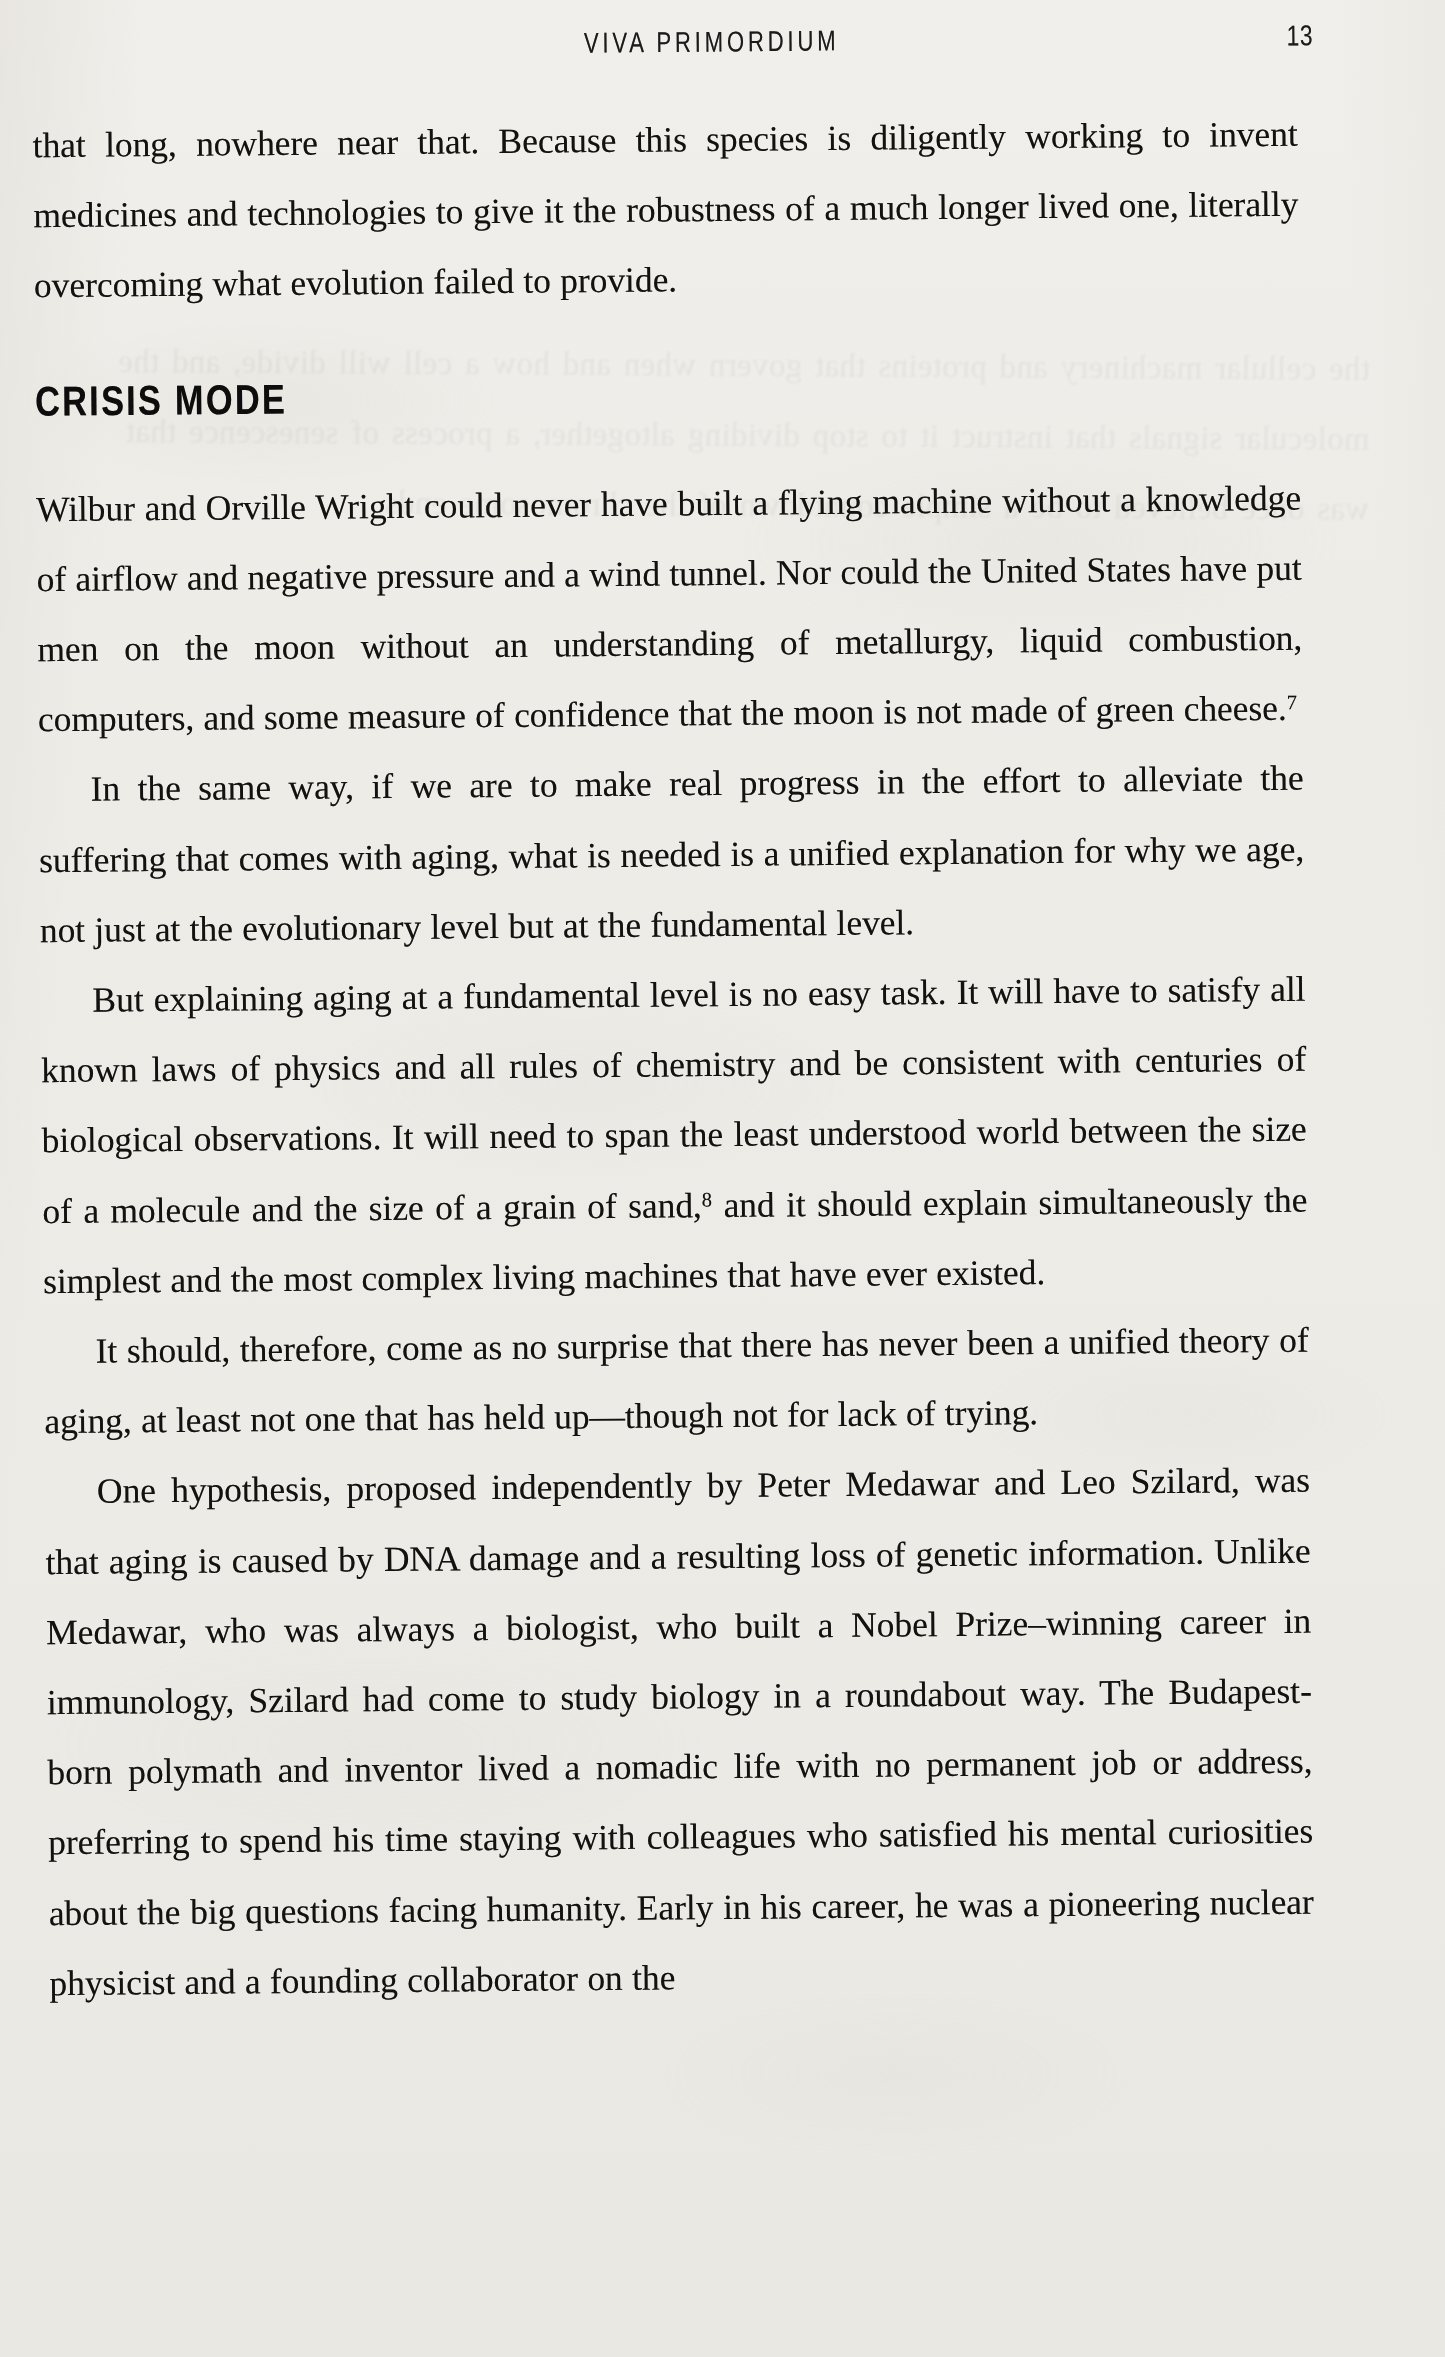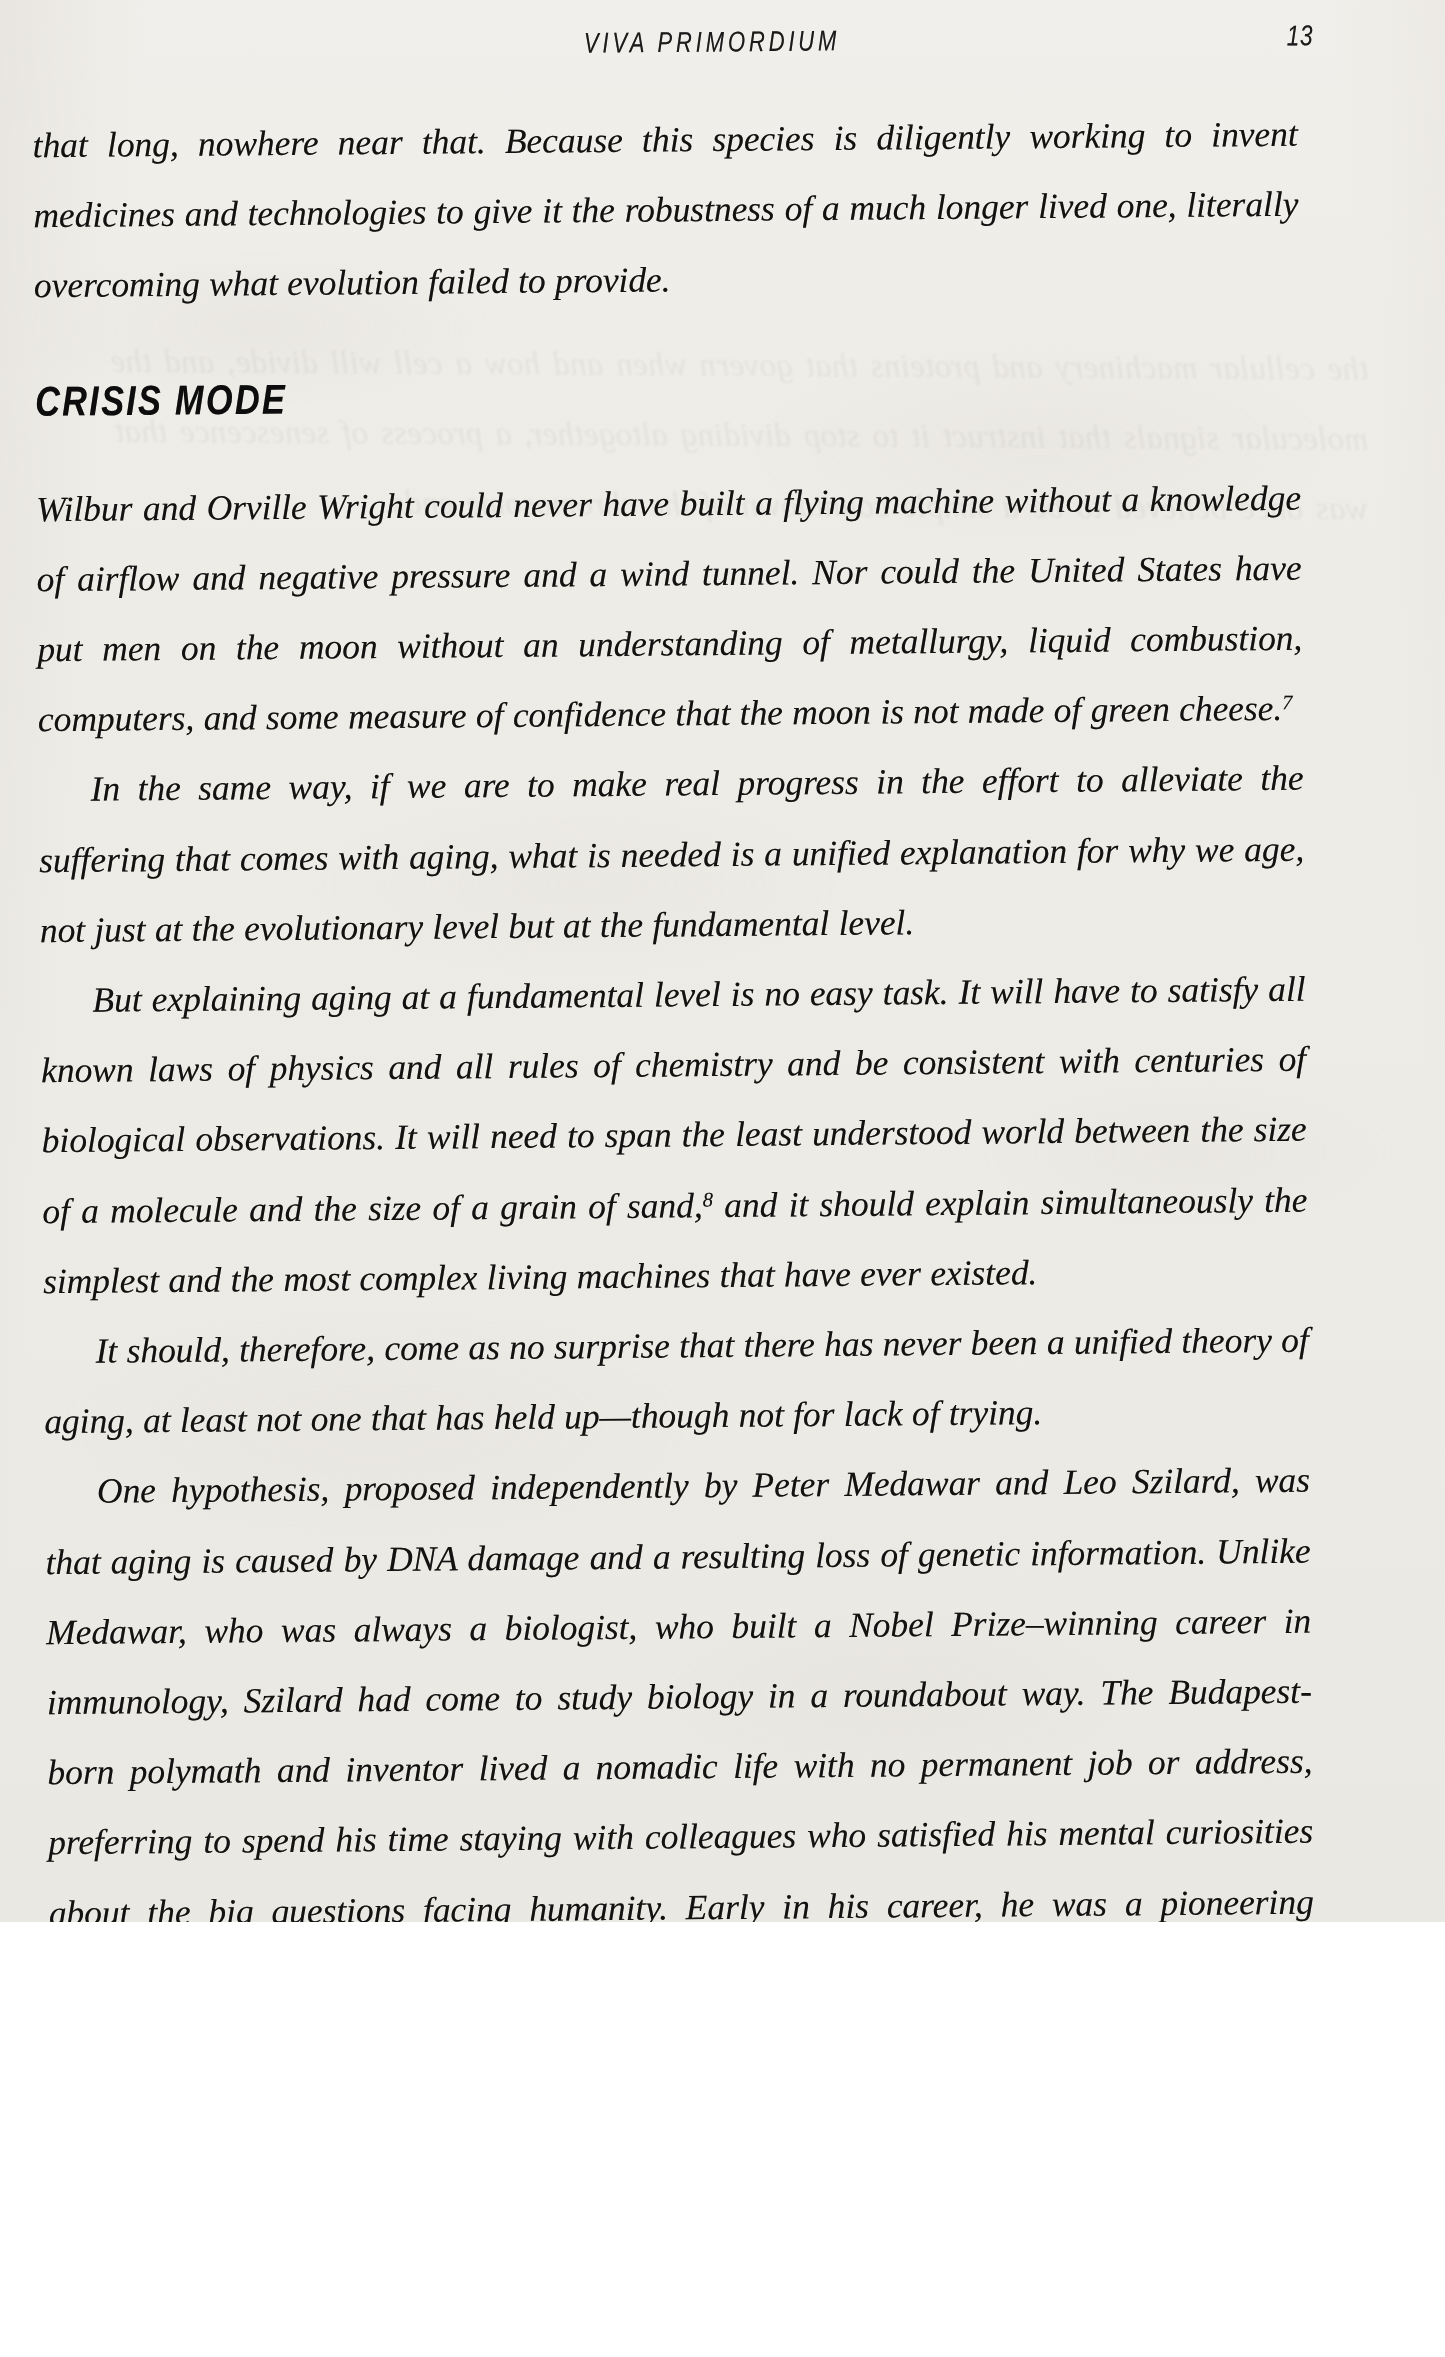--- a/index.html
+++ b/index.html
@@ -12,28 +12,27 @@
     width: 1445px;
     height: 2357px;
     overflow: hidden;
     font-family: "Liberation Serif", serif;
   }
 
   
   .page {
     position: relative;
     width: 1445px;
-    height: 1922px;
+    height: 2357px;
     background:
       linear-gradient(95deg, rgba(225,222,215,0.55) 0%, rgba(255,255,255,0) 9%),
       linear-gradient(265deg, rgba(228,225,218,0.40) 0%, rgba(255,255,255,0) 7%),
       linear-gradient(180deg, #f1efeb 0%, #eeece7 28%, #edebe6 62%, #eae8e3 100%);
     box-sizing: border-box;
     overflow: hidden;
-    font-style: italic;
   }
 
   
   .grain {
     position: absolute;
     inset: 0;
     pointer-events: none;
     opacity: .5;
     background-image:
       radial-gradient(ellipse 340px 120px at 18% 17%, rgba(200,196,188,0.30), rgba(0,0,0,0) 70%),

